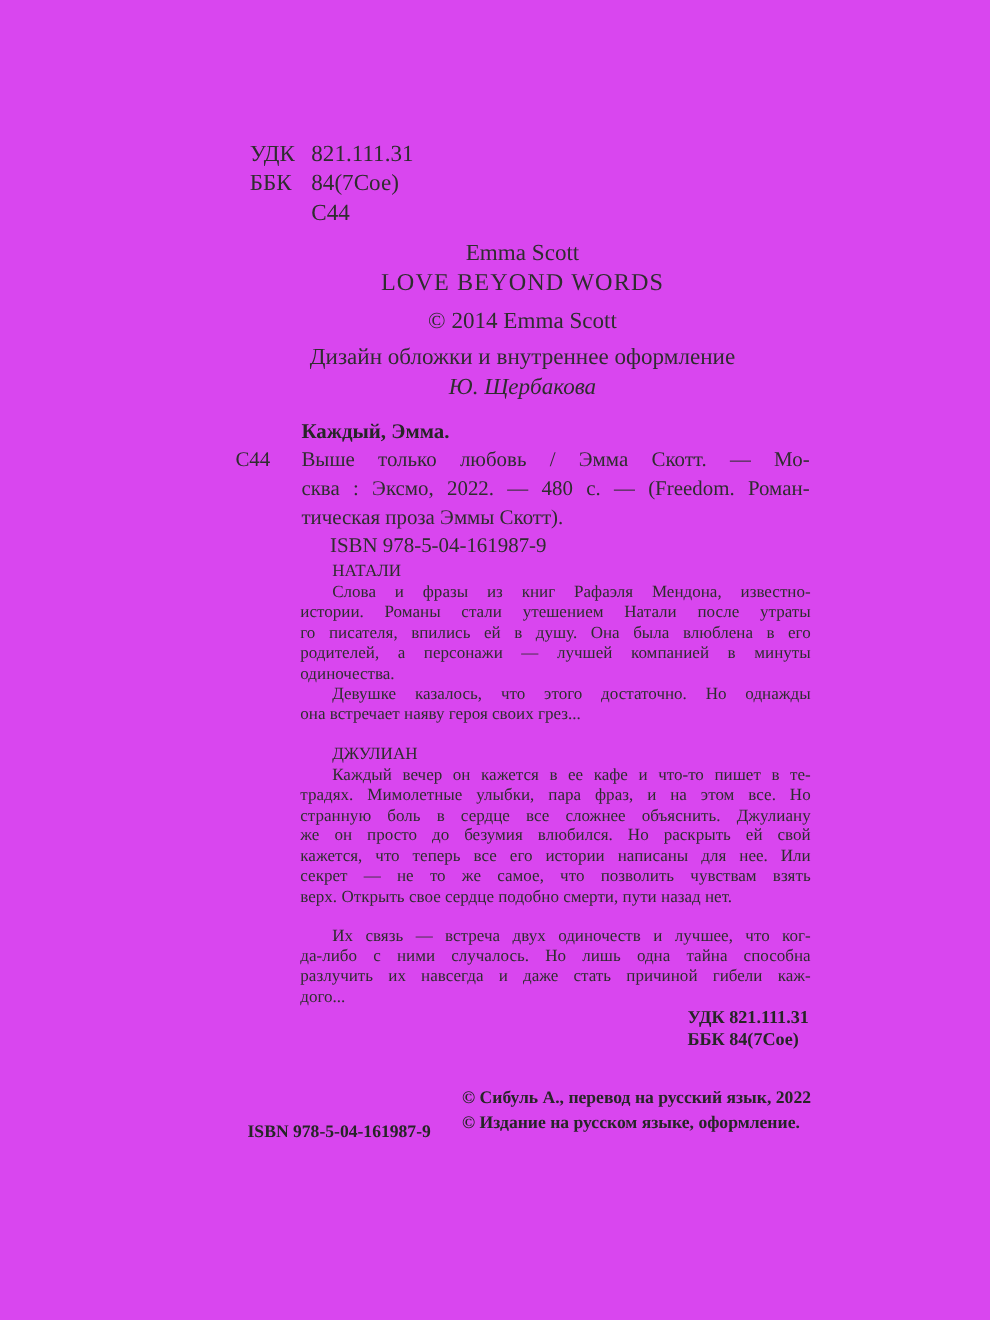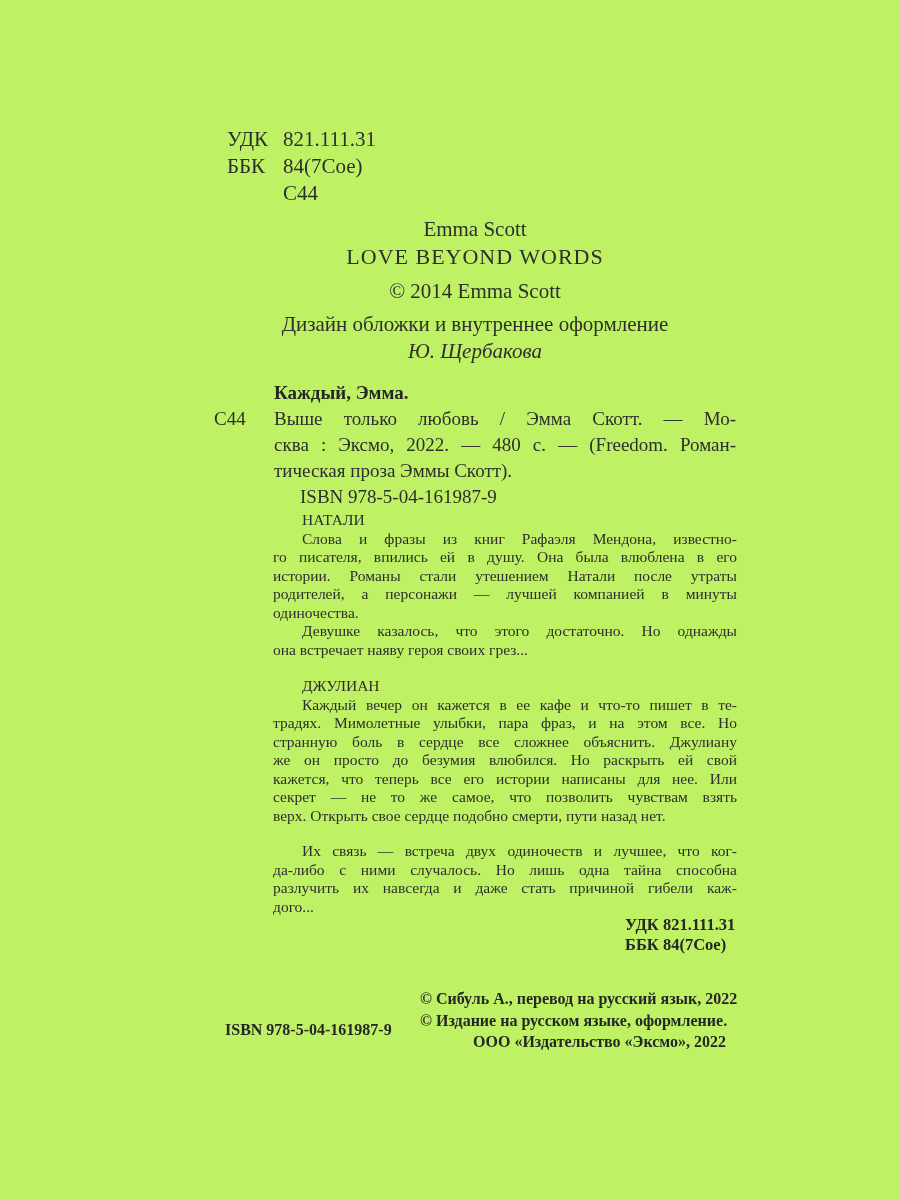--- a/index.html
+++ b/index.html
@@ -1,20 +1,20 @@
 <!DOCTYPE html>
 <html lang="ru"><head>
 <meta charset="utf-8">
 <style>
   html, body { margin: 0; padding: 0; background: #ffffff; }
   .page {
     position: relative;
     width: 900px;
     height: 1200px;
-    background: #bef264;
+    background: #d946ef;
     color: #2e2e2e;
     font-family: "Liberation Serif", "DejaVu Serif", serif;
     overflow: hidden;
   }
 
   
   .udk-top {
     position: absolute; left: 227px; top: 126px;
     font-size: 21px; line-height: 27px; white-space: nowrap;
   }
@@ -98,22 +98,22 @@
           <div>тическая проза Эммы Скотт).</div>
         </div>
     </div>
     <div class="cat-isbn">ISBN 978-5-04-161987-9</div>
   </div>
 
   <div class="annotation">
     <div class="ann-heading">НАТАЛИ</div>
     <div class="jlines">
         <div>Слова и фразы из книг Рафаэля Мендона, известно-</div>
+        <div>истории. Романы стали утешением Натали после утраты</div>
         <div>го писателя, впились ей в душу. Она была влюблена в его</div>
-        <div>истории. Романы стали утешением Натали после утраты</div>
         <div>родителей, а персонажи — лучшей компанией в минуты</div>
         <div>одиночества.</div>
       </div>
     <div class="jlines">
         <div>Девушке казалось, что этого достаточно. Но однажды</div>
         <div>она встречает наяву героя своих грез...</div>
       </div>
     <div class="ann-heading gap-before">ДЖУЛИАН</div>
     <div class="jlines">
         <div>Каждый вечер он кажется в ее кафе и что-то пишет в те-</div>
@@ -134,16 +134,15 @@
 
   <div class="bottom-codes">
     <div>УДК 821.111.31</div>
     <div>ББК 84(7Сое)</div>
   </div>
 
   <div class="footer-isbn">ISBN 978-5-04-161987-9</div>
   <div class="footer-credits">
       <div>© Сибуль А., перевод на русский язык, 2022</div>
       <div>© Издание на русском языке, оформление.</div>
-      <div>ООО «Издательство «Эксмо», 2022</div>
     </div>
 
 </div>
 
 </body></html>

